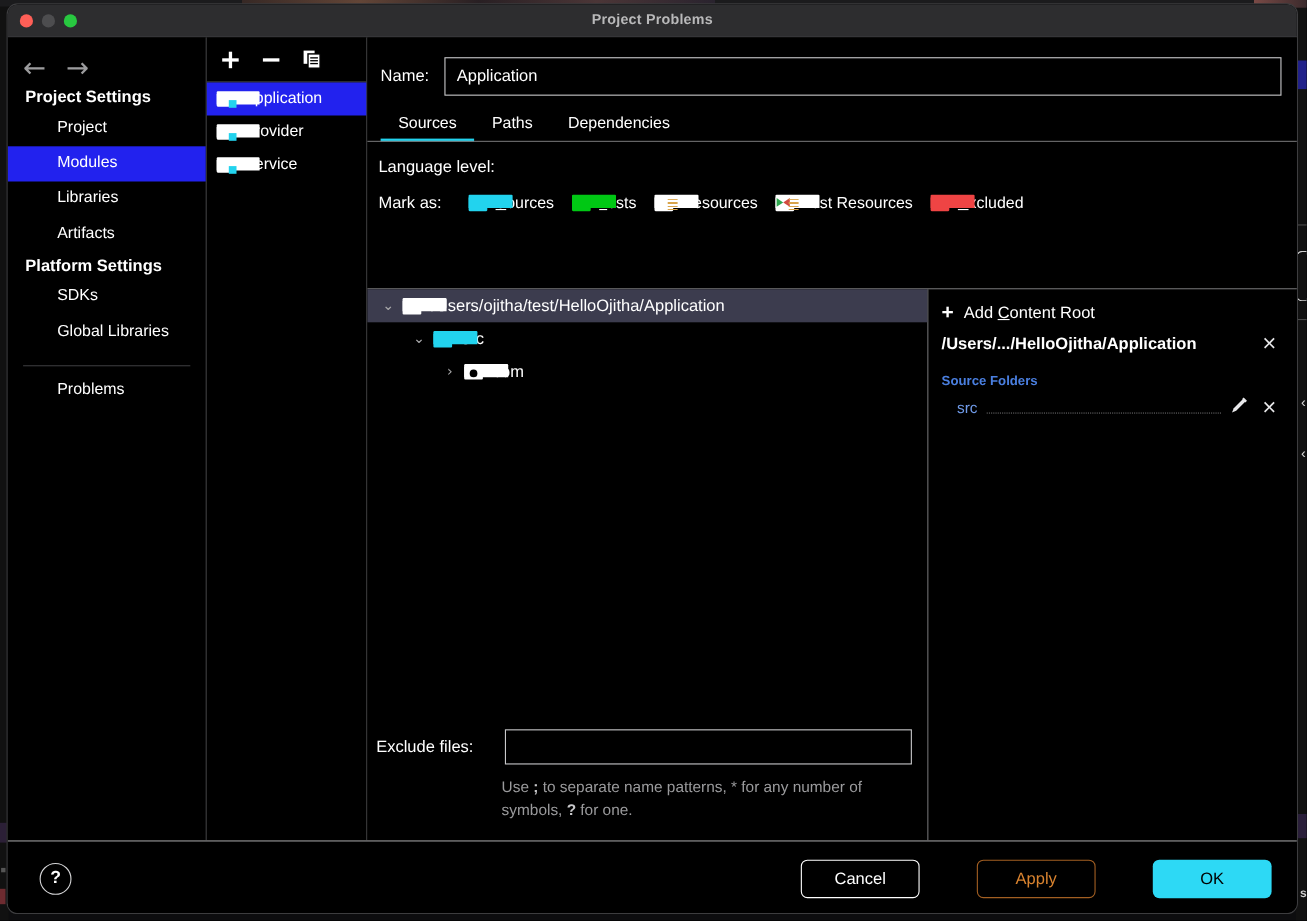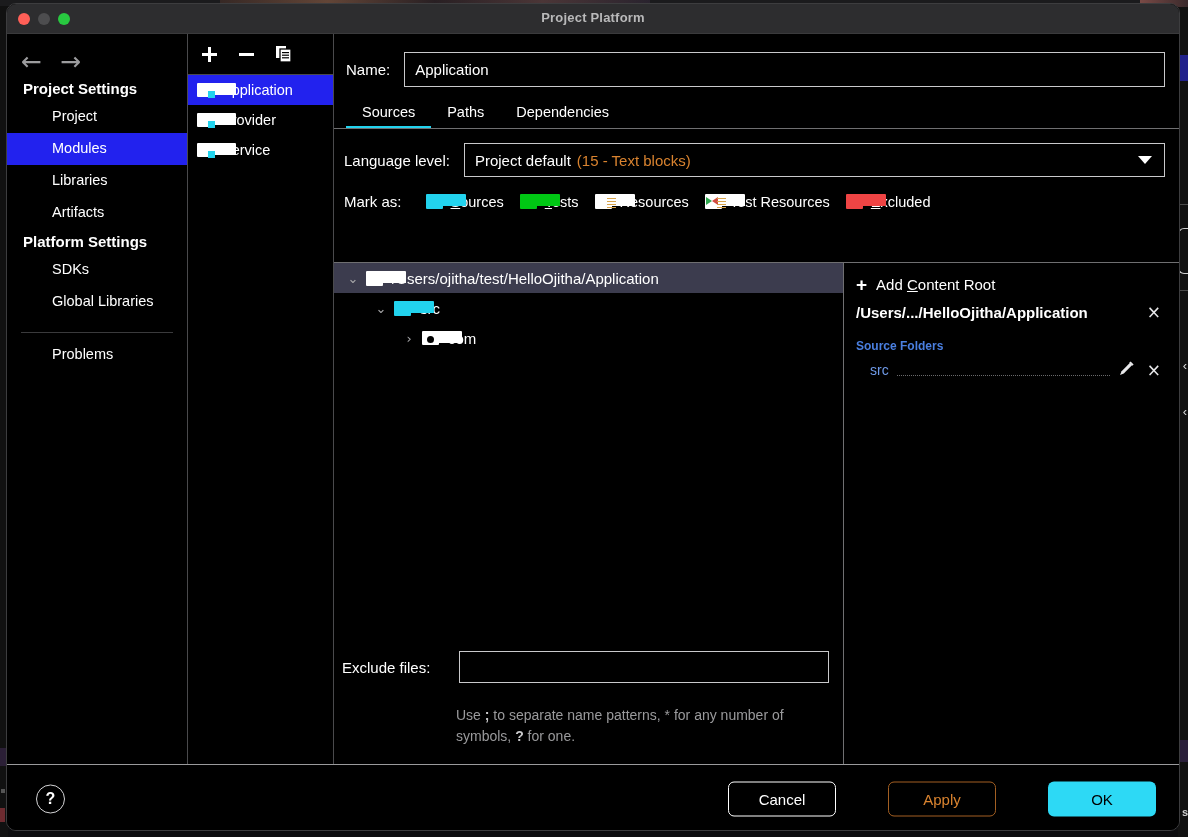--- a/index.html
+++ b/index.html
@@ -298,21 +298,21 @@
     display: flex; align-items: center; gap: 29px;
     padding-left: 8px;
   }
   .ex-input {
     width: 370px; height: 32px; box-sizing: border-box;
     background: #000; border: 1px solid #c9c9cb; color: #fff;
     font-size: 15px; padding: 0 8px;
     font-family: "Liberation Sans", sans-serif; outline: none;
   }
   .ex-hint {
-    margin: 22px 0 0 122px;
+    margin: 10px 0 0 122px;
     font-size: 14px; color: #9a9a9c; line-height: 1.45;
     width: 360px;
   }
   .ex-hint b { color: #c9c9cb; }
 
   
   .detail-pane {
     flex: 1; position: relative;
     padding: 12px 14px 0 12px;
     box-sizing: border-box;
@@ -404,21 +404,21 @@
   <div class="bg-s-label">s</div>
 
   <div class="dialog">
 
     <div class="titlebar">
       <div class="traffic">
         <div class="light red"></div>
         <div class="light yellow"></div>
         <div class="light green"></div>
       </div>
-      <div class="title-text">Project Platform</div>
+      <div class="title-text">Project Problems</div>
     </div>
 
     <div class="body-row">
 
       <div class="sidebar">
         <div class="navbar">
           <span class="nav-arrow">←</span>
           <span class="nav-arrow">→</span>
         </div>
 
@@ -495,25 +495,20 @@
 
         <div class="tabs">
           <div class="tab active">Sources</div>
           <div class="tab">Paths</div>
           <div class="tab">Dependencies</div>
           <div class="tab-rule"></div>
         </div>
 
         <div class="ll-row">
           <span class="lbl">Language level:</span>
-          <div class="ll-select">
-            <span>Project default</span>
-            <span class="ll-orange">(15 - Text blocks)</span>
-            <span class="caret"></span>
-          </div>
         </div>
 
         <div class="markas">
           <span class="lbl">Mark as:</span>
 
           <span class="mk">
             <span class="fsimple">
               <i class="tab" style="background:#22d3ee"></i>
                 <i class="base" style="background:#22d3ee"></i>
             </span>

